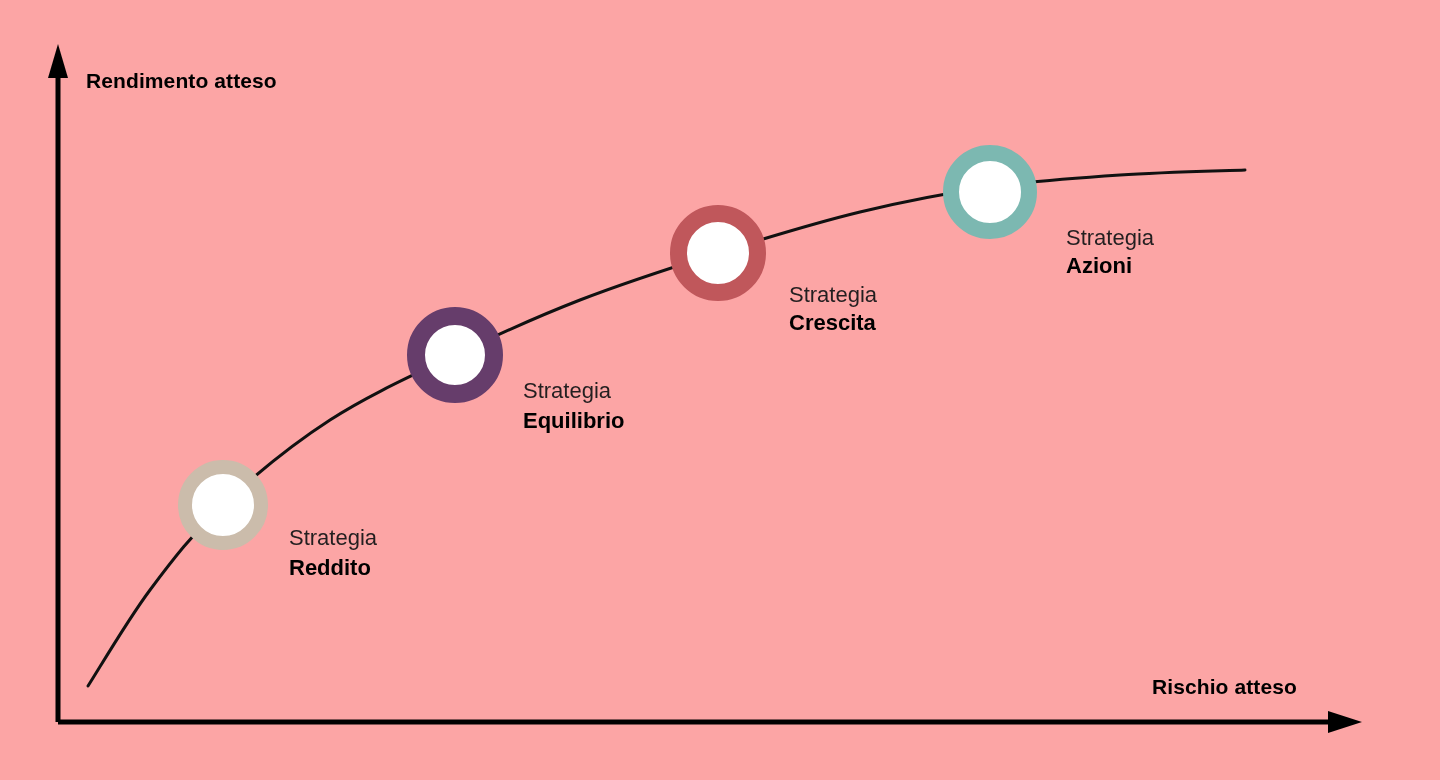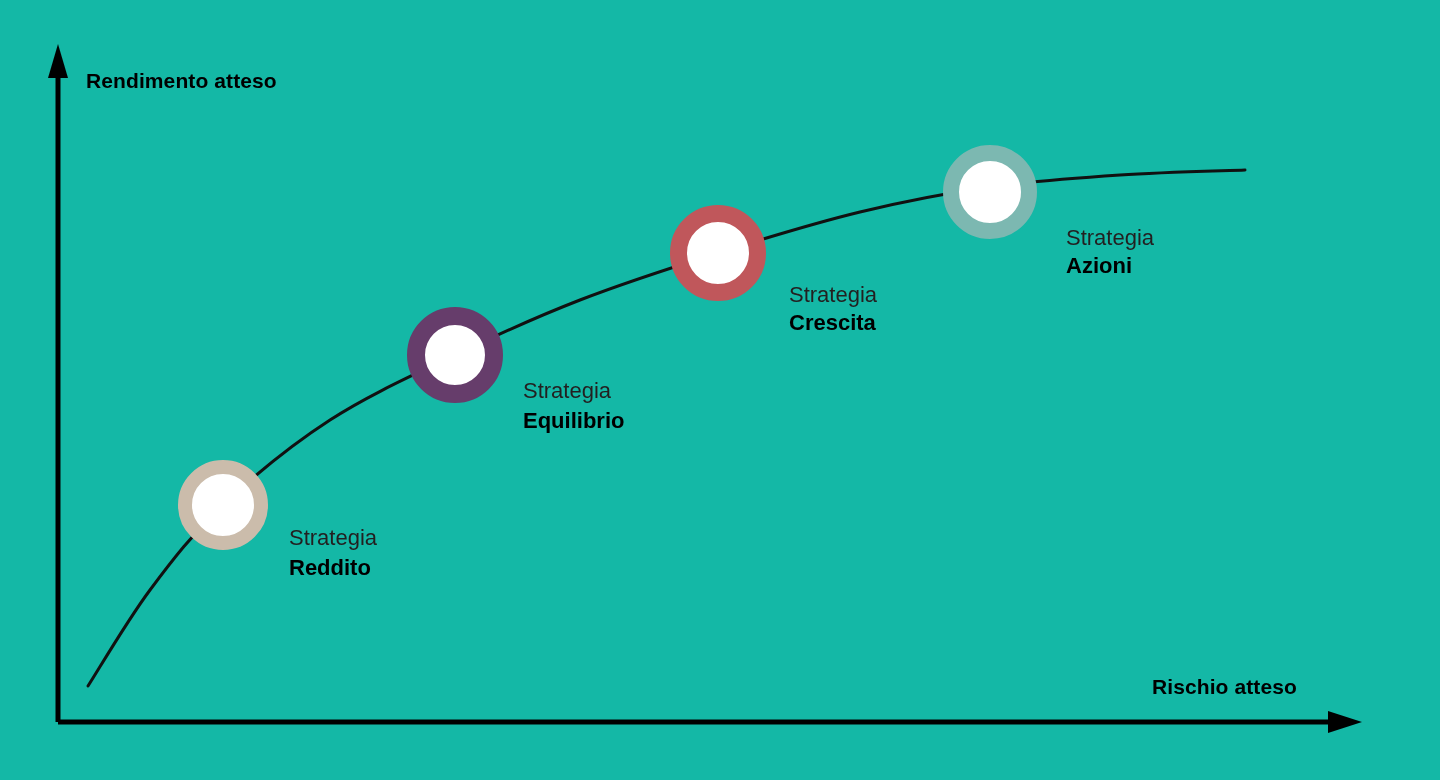--- a/index.html
+++ b/index.html
@@ -12,21 +12,21 @@
     width: 1440px;
     height: 780px;
     font-family: "Liberation Sans", sans-serif;
     color: #1a1a1a;
     overflow: hidden;
   }
   #stage {
     position: relative;
     width: 1440px;
     height: 780px;
-    background: #14b8a6;
+    background: #fca5a5;
   }
   #diagram {
     position: absolute;
     top: 0;
     left: 0;
     width: 1440px;
     height: 780px;
     display: block;
   }
   .axis-title {

